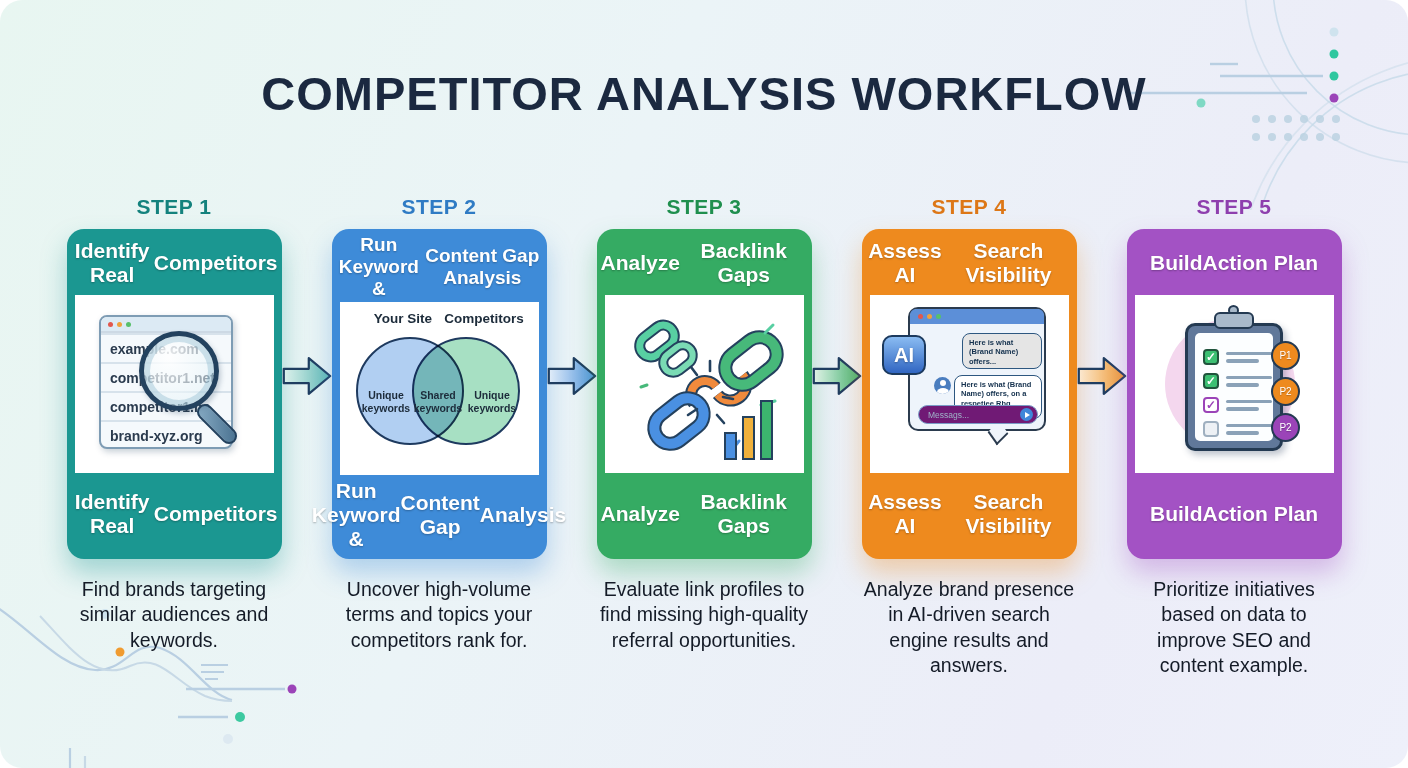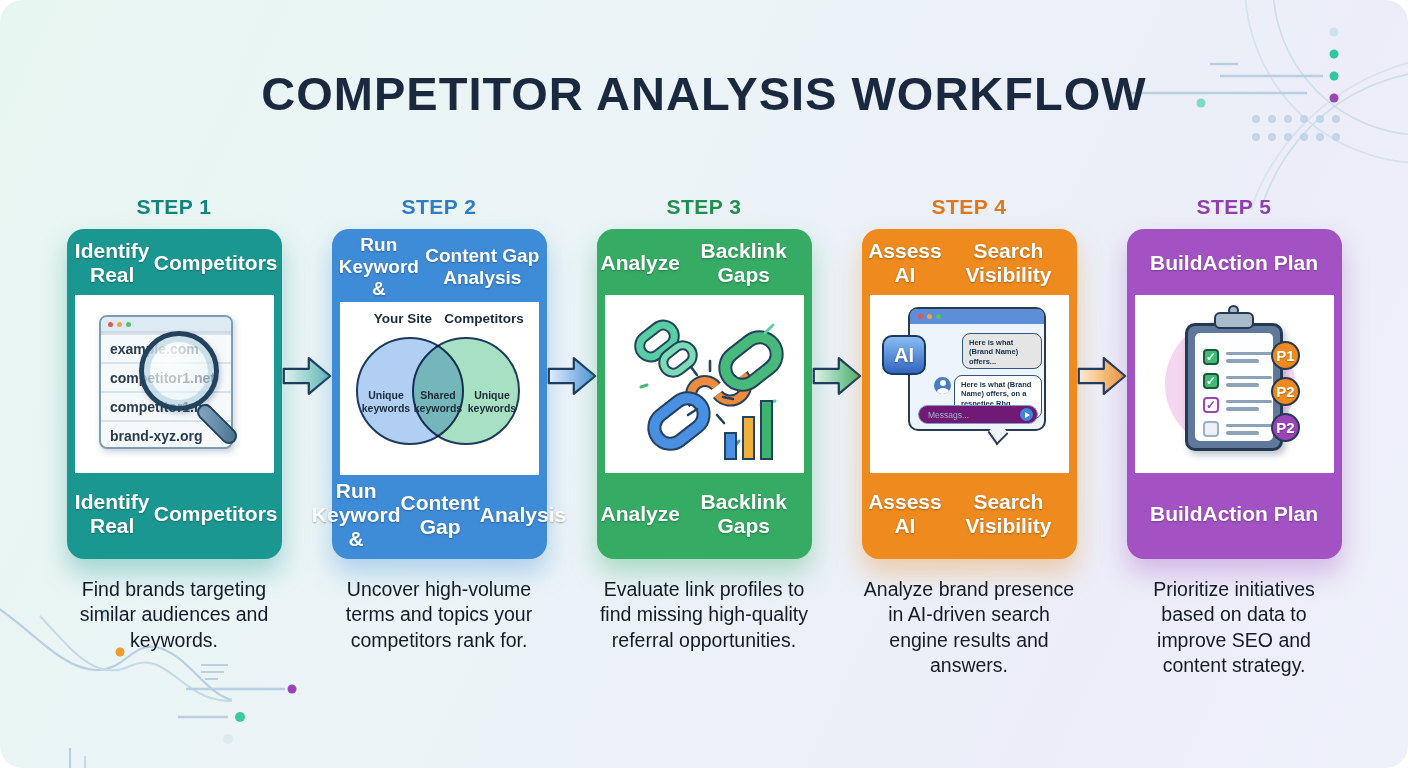--- a/index.html
+++ b/index.html
@@ -107,21 +107,21 @@
     font-size:12px; font-weight:800; line-height:1; }
   .cb-green { background:#3cbf72; border:2px solid #20543c; color:#fff; }
   .cb-green::after { content:"✓"; }
   .cb-purple { background:#fff; border:2px solid #9b44b8; color:#9b44b8; }
   .cb-purple::after { content:"✓"; }
   .cb-empty { background:#edf1f5; border:2px solid #9fb0c0; }
   .lines { display:flex; flex-direction:column; gap:4px; }
   .tline { height:3.5px; border-radius:2px; background:#8ba2b8; }
   .tline.l1 { width:46px; } .tline.l2 { width:33px; }
   .pbadge { position:absolute; width:29px; height:29px; border-radius:50%; border:2.5px solid #243a52;
-    color:#fff; font-size:15px; font-weight:700; display:flex; align-items:center; justify-content:center;
+    color:#fff; font-size:10px; font-weight:400; display:flex; align-items:center; justify-content:center;
     z-index:4; text-shadow:0 1px 1px rgba(0,0,0,.25); }
   .pb-orange { background:#ee8a1e; } .pb-purple { background:#9b44b8; }
 </style>
 </head>
 <body>
 
 <div class="canvas">
 
   <svg class="deco deco-tr" width="300" height="210" viewBox="0 0 300 210">
     <circle cx="315" cy="-15" r="150" fill="none" stroke="#c6d9e8" stroke-width="1.6" opacity=".8"></circle>
@@ -430,17 +430,17 @@
             <div class="pbadge pb-orange" style="left:128px;top:42px;">P1</div>
             <div class="pbadge pb-orange" style="left:128px;top:78px;">P2</div>
             <div class="pbadge pb-purple" style="left:128px;top:114px;">P2</div>
           </div>
         </div>
         <div class="card-foot">
           <span>Build</span>
           <span>Action Plan</span>
         </div>
       </div>
-      <div class="desc">Prioritize initiatives based on data to improve SEO and content strategy.</div>
+      <div class="desc">Prioritize initiatives based on data to improve SEO and content example.</div>
     </div>
 
   </div>
 </div>
 
 </body></html>

